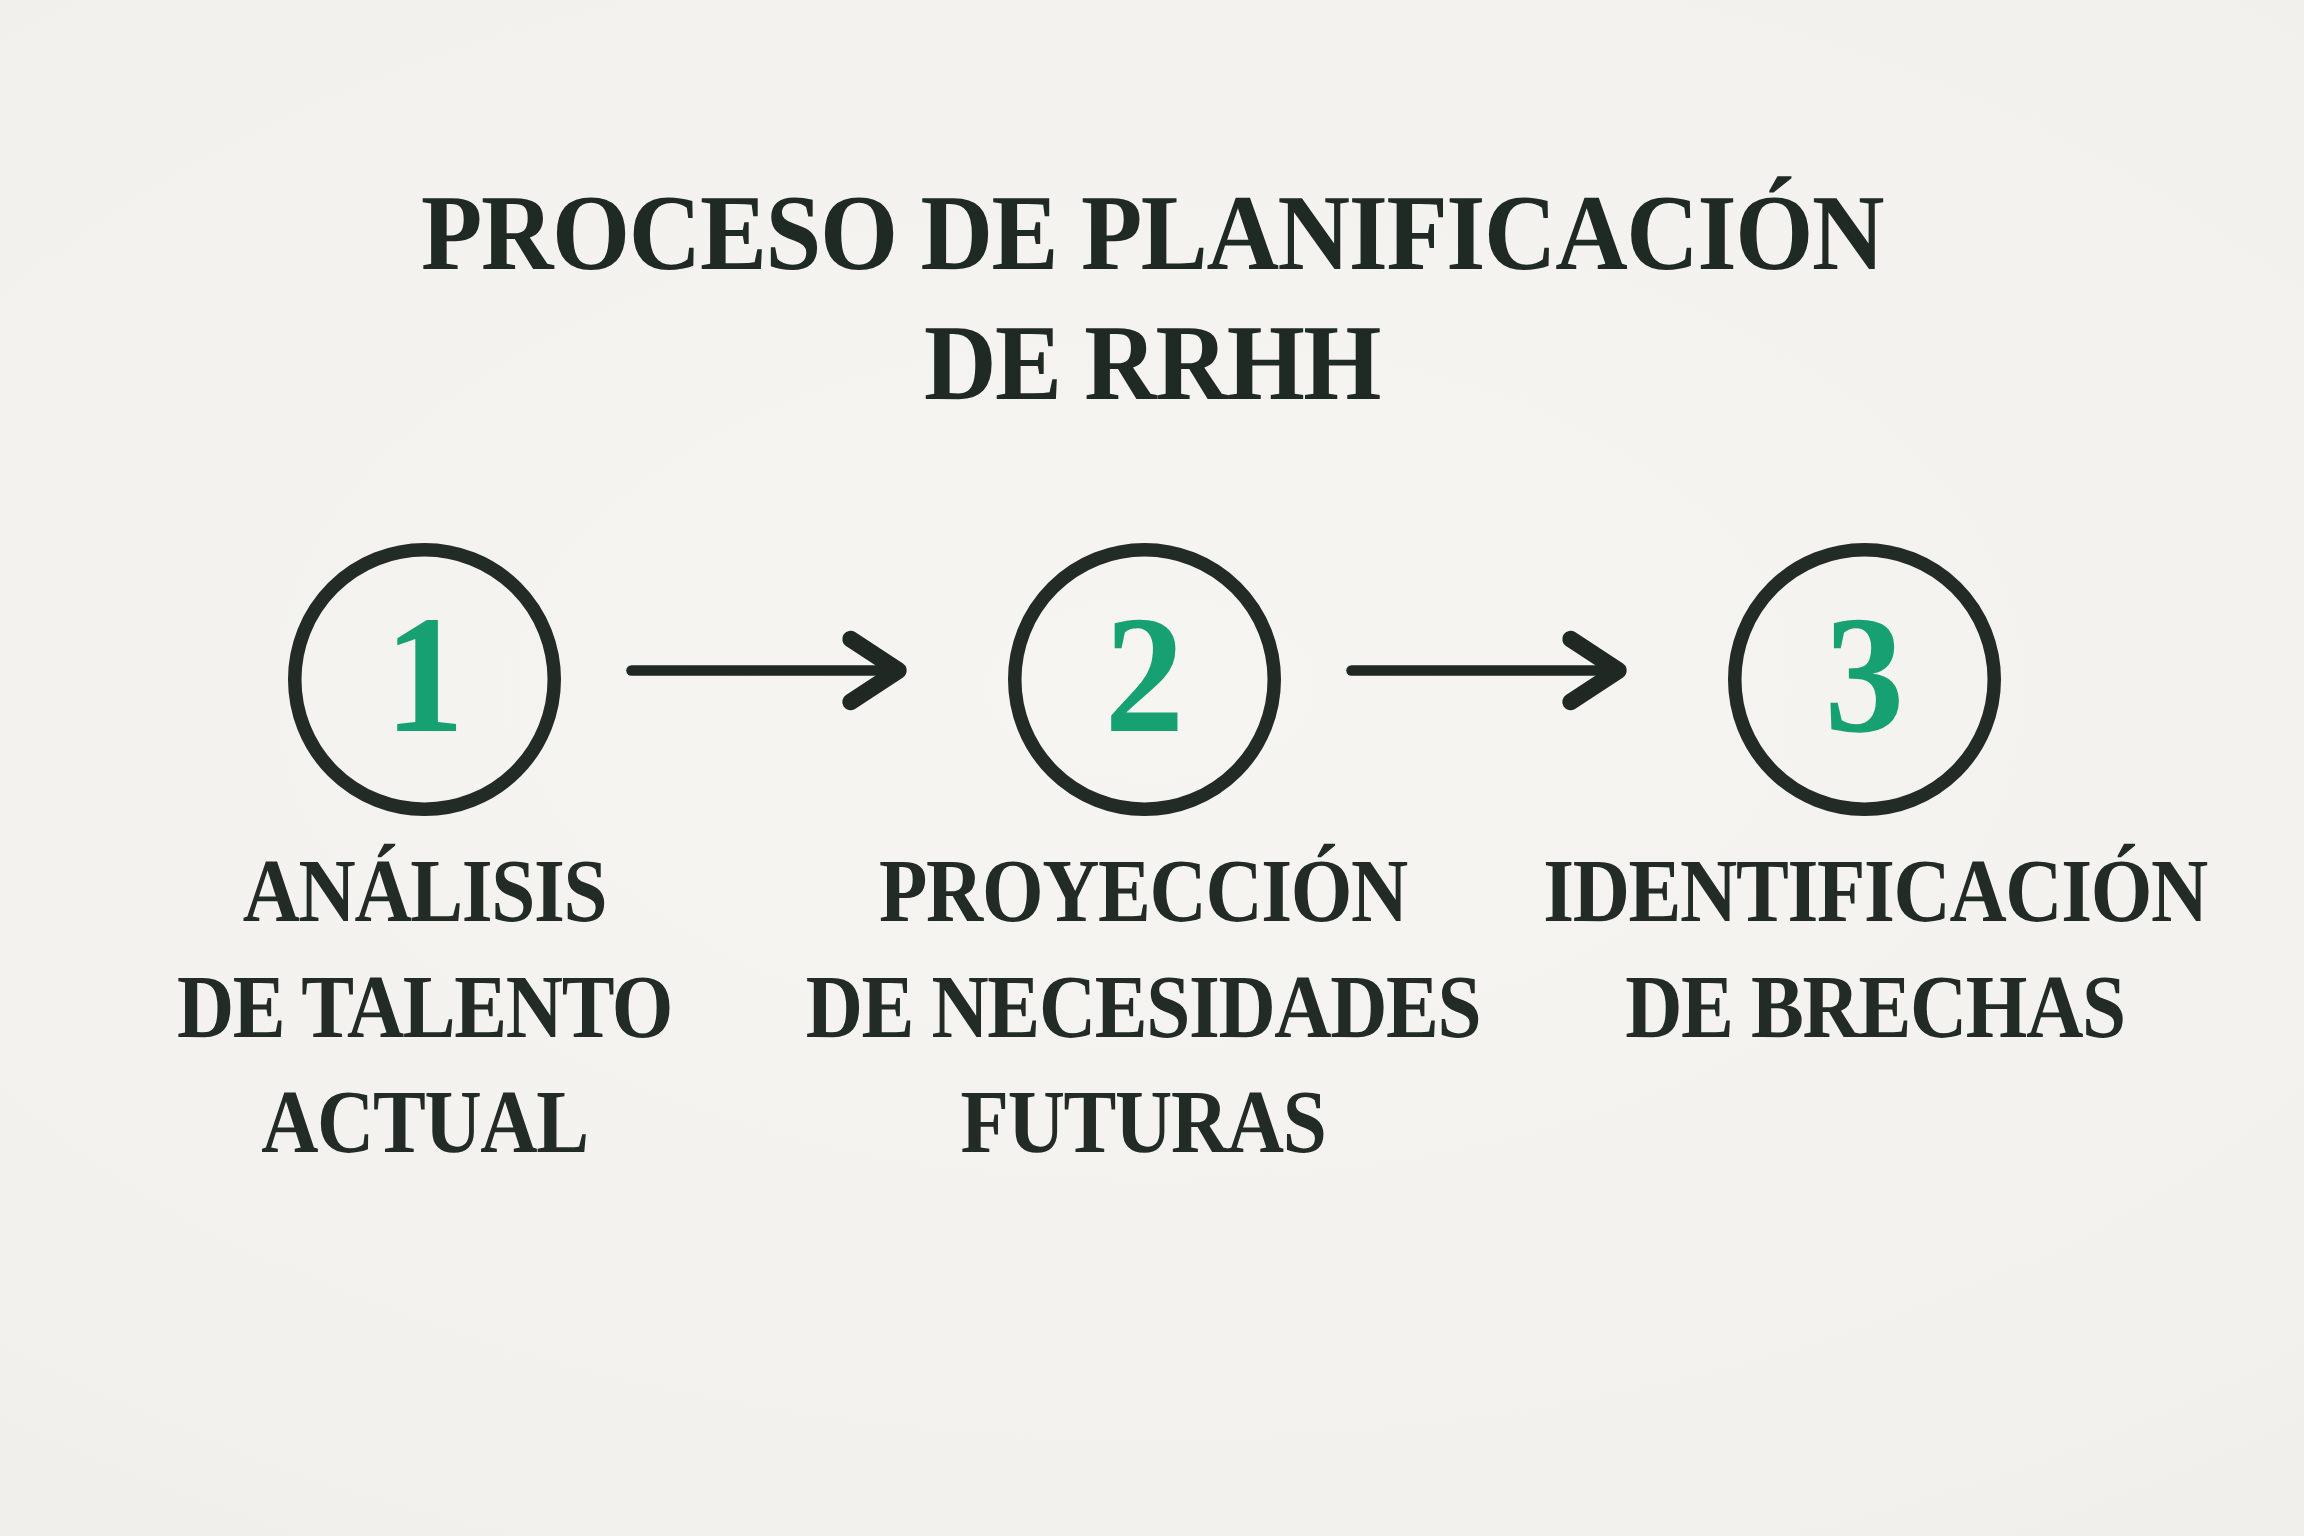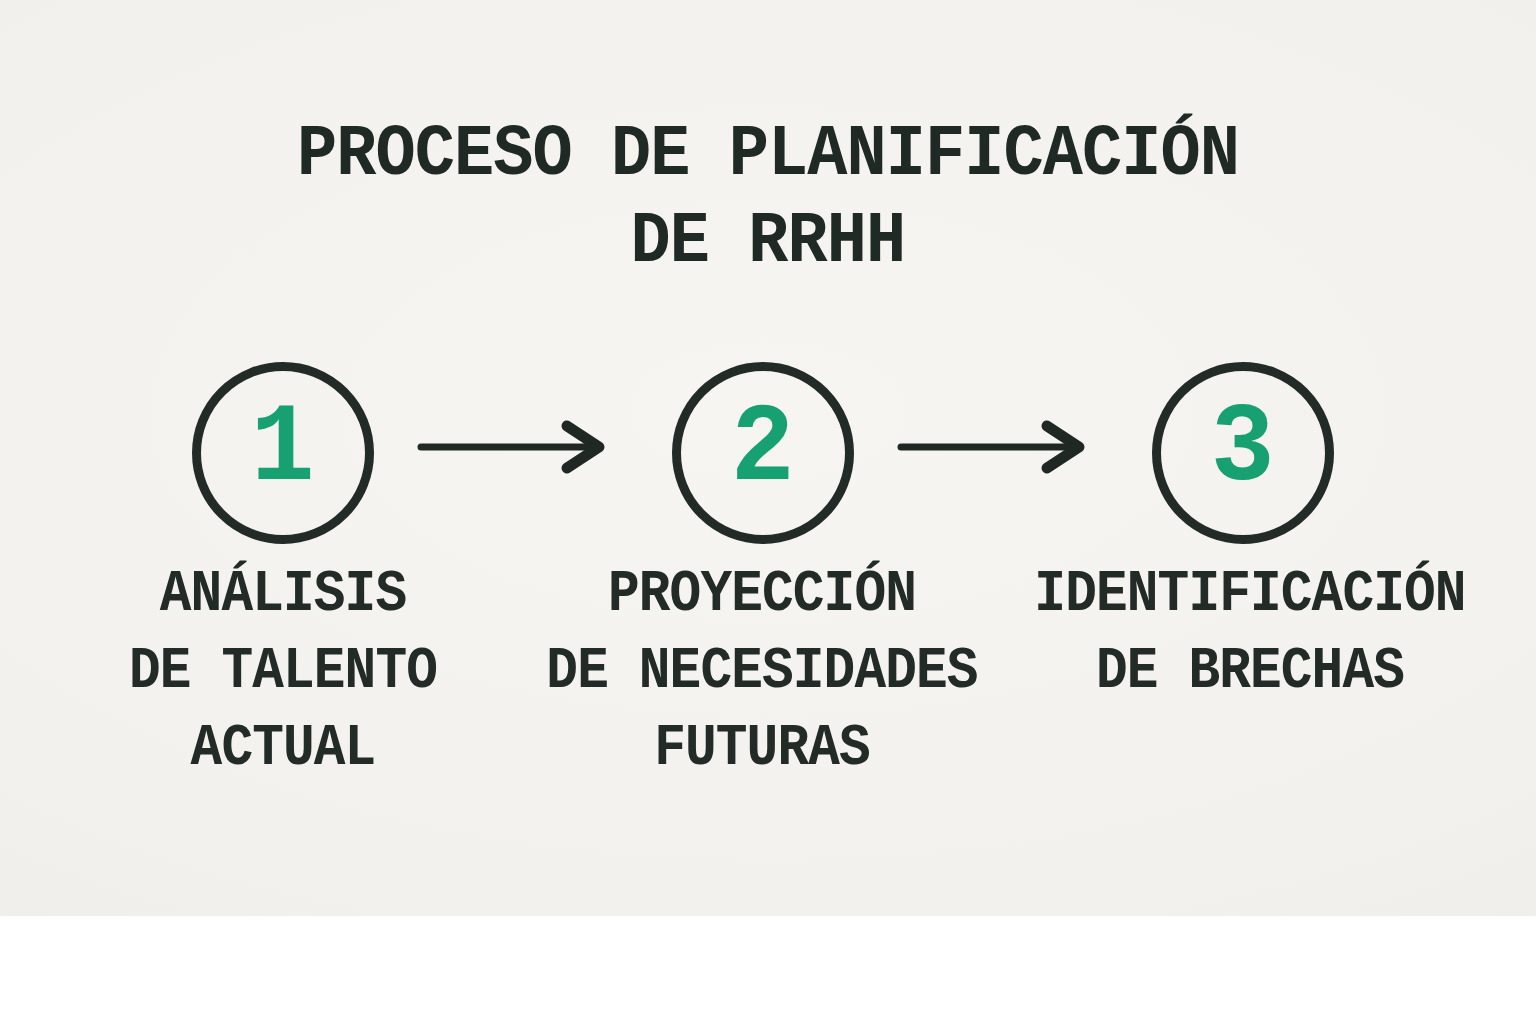--- a/index.html
+++ b/index.html
@@ -2,24 +2,24 @@
 <html><head>
 <meta charset="utf-8">
 <style>
   html, body {
     margin: 0;
     padding: 0;
   }
   .canvas {
     position: relative;
     width: 1536px;
-    height: 916px;
+    height: 1024px;
     overflow: hidden;
     background: radial-gradient(ellipse 120% 100% at 50% 45%, #f6f5f2 0%, #f2f1ee 55%, #eae9e6 100%);
-    font-family: Liberation Mono, monospace;
+    font-family: Liberation Serif, serif;
     color: #202a25;
   }
   .title {
     position: absolute;
     top: 112px;
     left: 0;
     width: 1536px;
     text-align: center;
     font-size: 72px;
     font-weight: 700;

